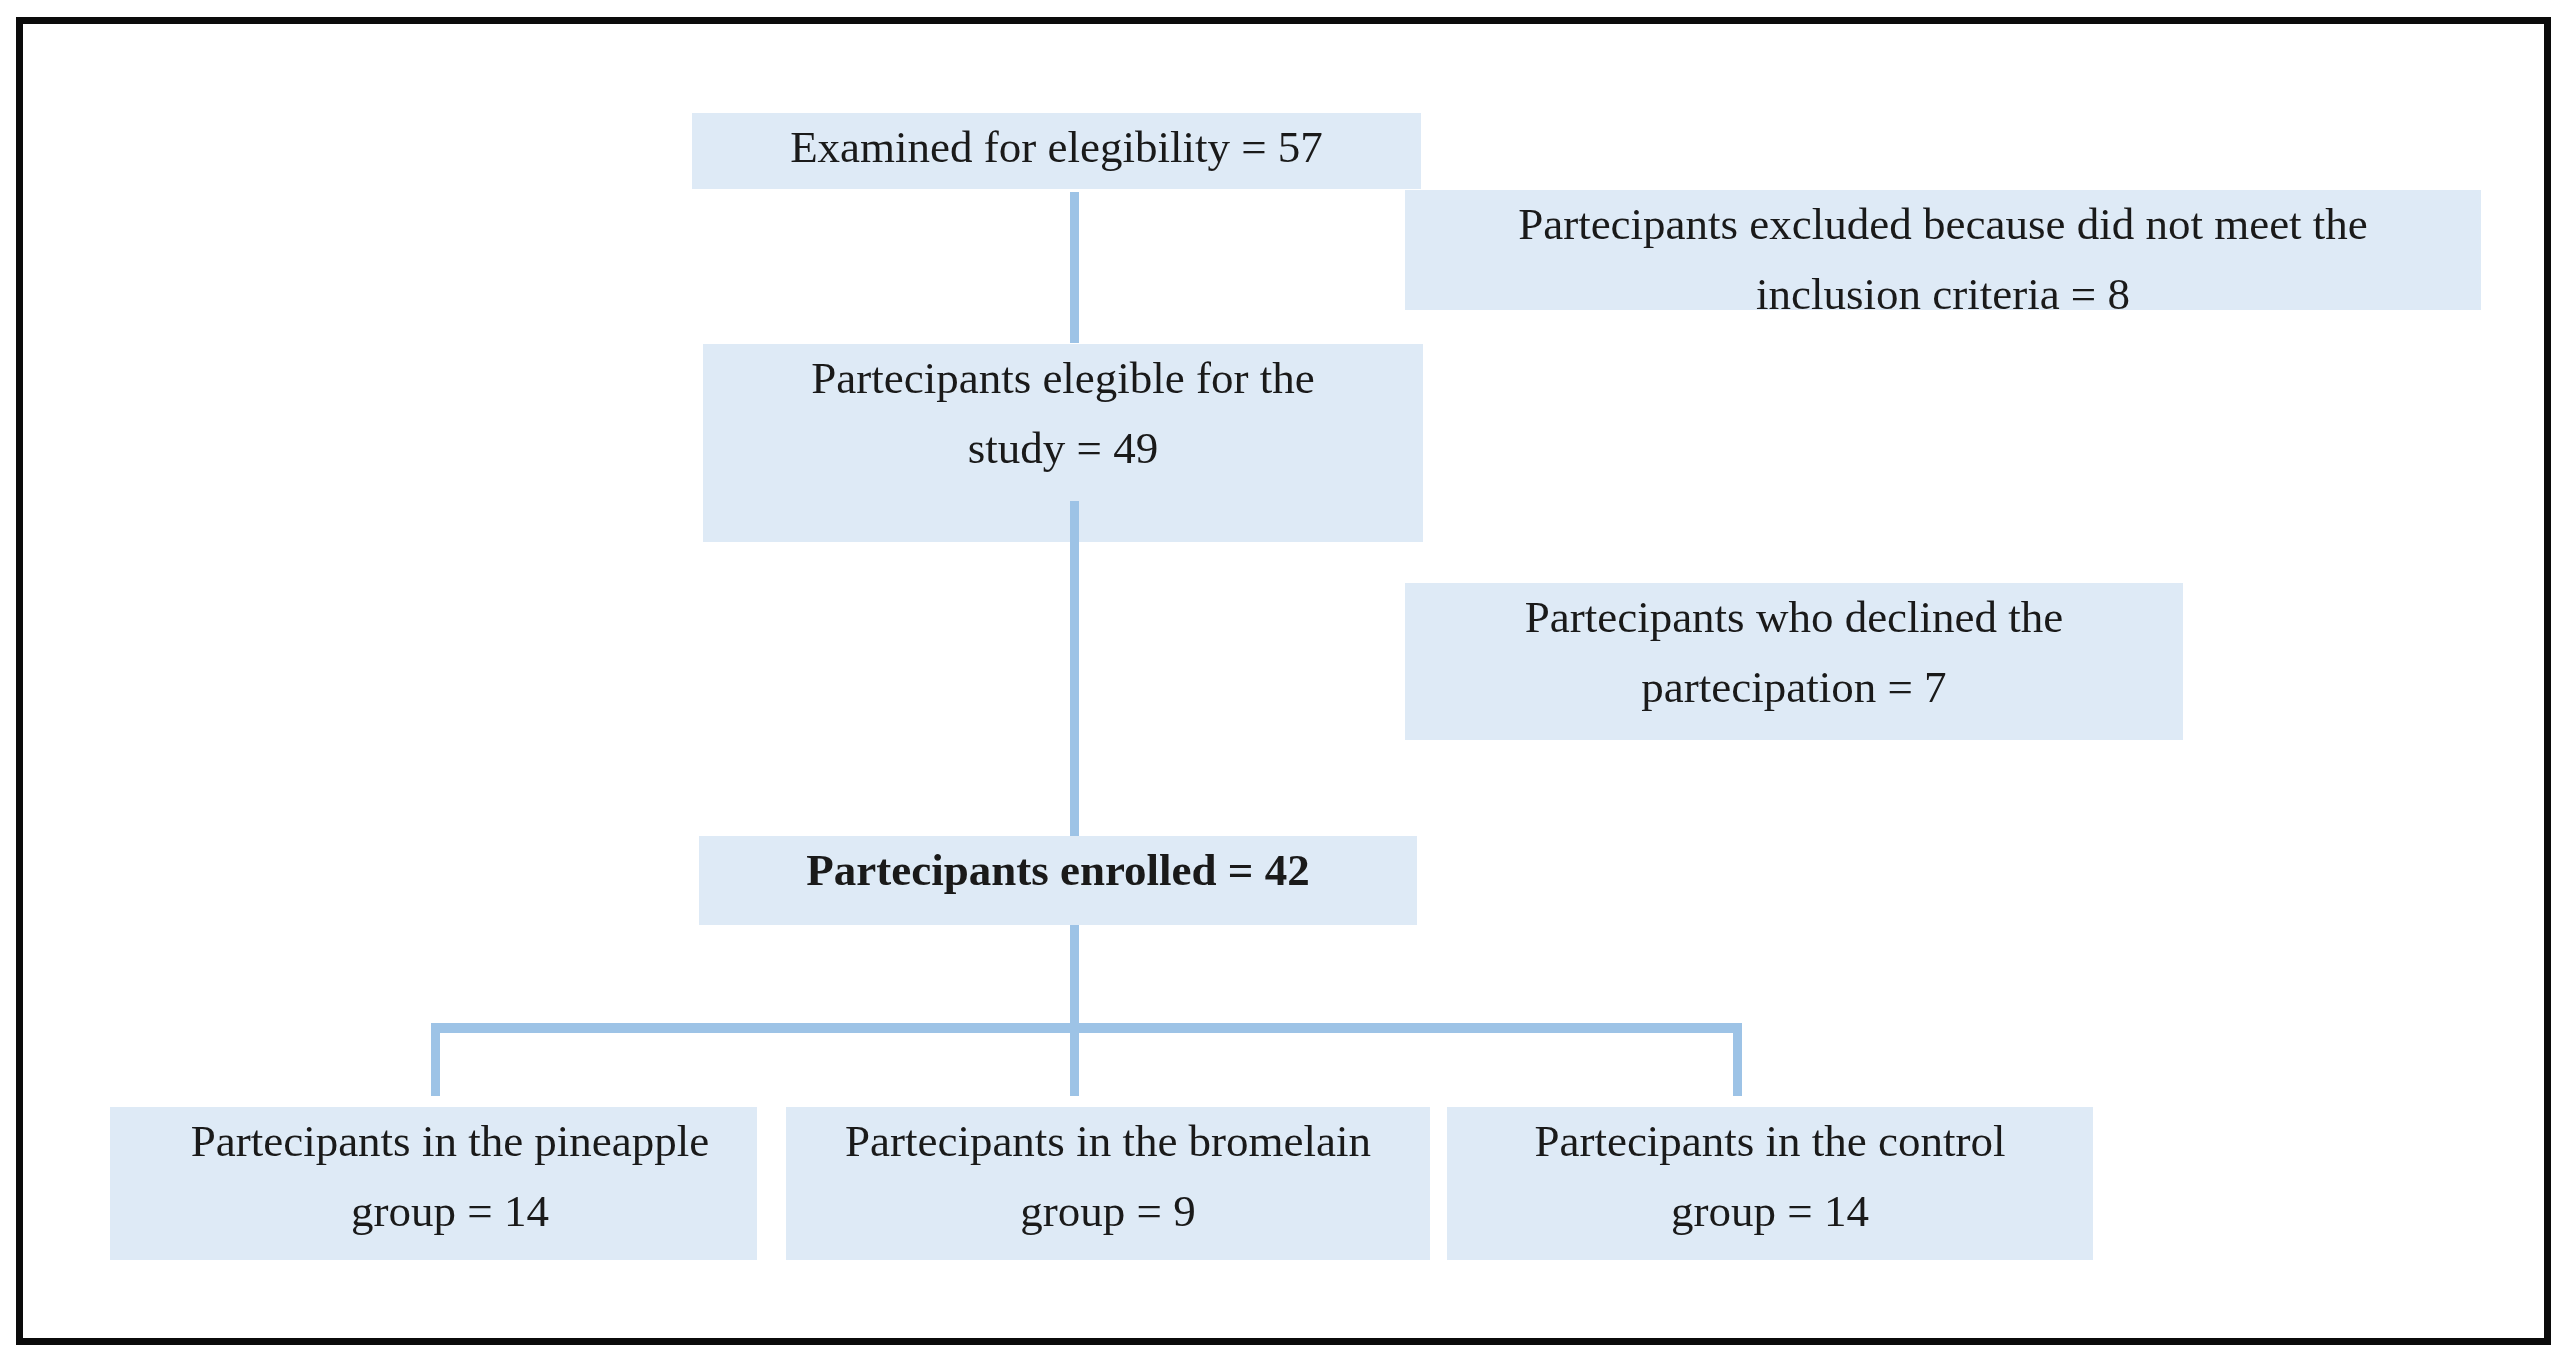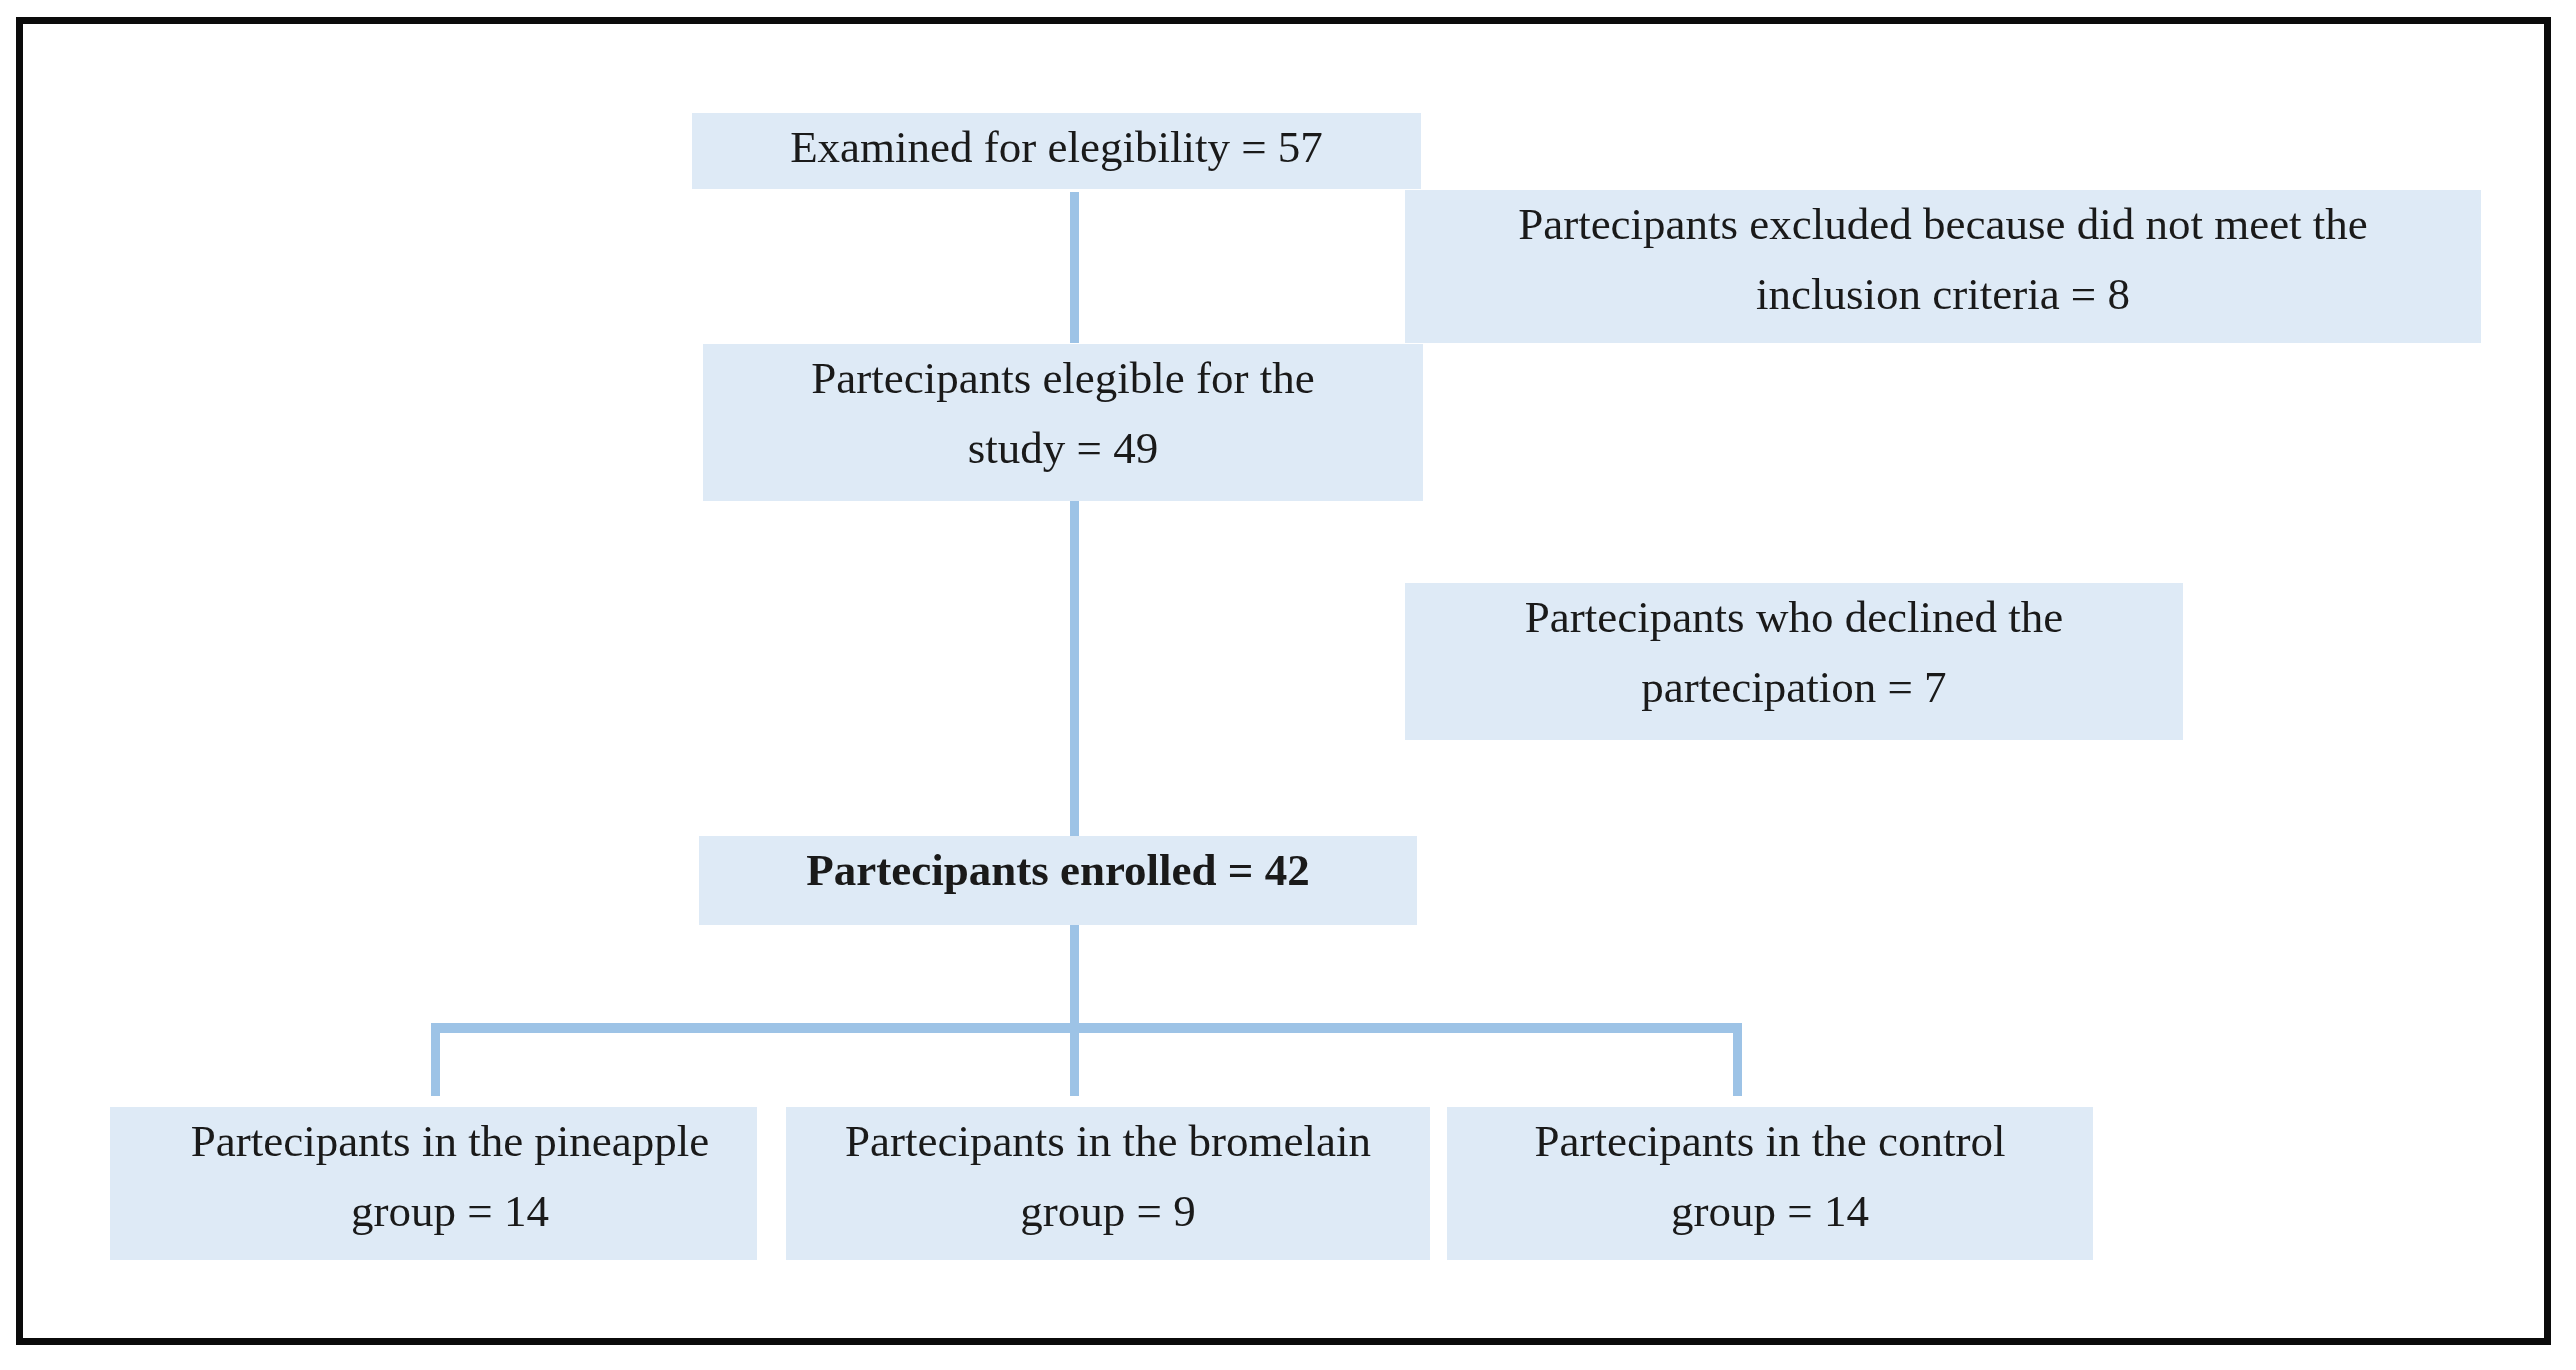--- a/index.html
+++ b/index.html
@@ -34,22 +34,22 @@
     font-size: 45px;
     line-height: 1.55;
     letter-spacing: 0px;
   }
   .connector {
     position: absolute;
     background: #9dc3e6;
   }
   
   #b-examined  { left: 692px;  top: 113px;  width: 729px;  height: 76px;  }
-  #b-excluded  { left: 1405px; top: 190px;  width: 1076px; height: 153px; }
-  #b-eligible  { left: 703px;  top: 344px;  width: 720px;  height: 157px; }
+  #b-excluded  { left: 1405px; top: 190px;  width: 1076px; height: 120px; }
+  #b-eligible  { left: 703px;  top: 344px;  width: 720px;  height: 198px; }
   #b-declined  { left: 1405px; top: 583px;  width: 778px;  height: 157px; }
   #b-enrolled  { left: 699px;  top: 836px; width: 718px;  height: 89px; font-weight: bold; }
   #b-pineapple { left: 110px;  top: 1107px; width: 647px;  height: 153px; padding-left: 33px; }
   #b-bromelain { left: 786px;  top: 1107px; width: 644px;  height: 153px; }
   #b-control   { left: 1447px; top: 1107px; width: 646px;  height: 153px; }
   
   #v-examined-eligible { left: 1070px; top: 192px;  width: 8.7px;   height: 151px; }
   #v-eligible-enrolled { left: 1070px; top: 501px;  width: 8.7px;   height: 335px; }
   #v-enrolled-bar      { left: 1070px; top: 925px; width: 8.7px;   height: 100px; }
   #h-branch-bar        { left: 431px;  top: 1023px; width: 1311px; height: 10.3px;  }

